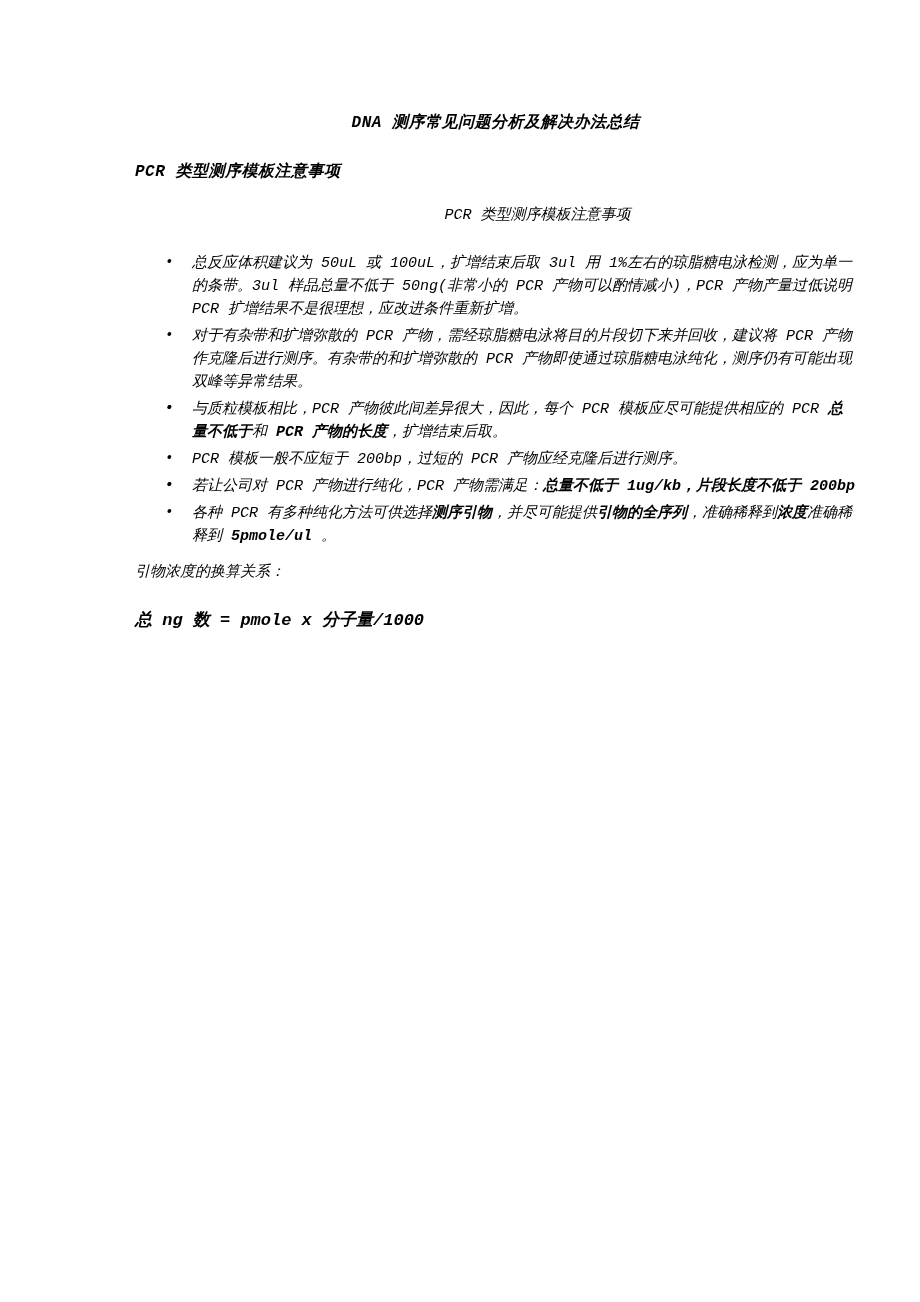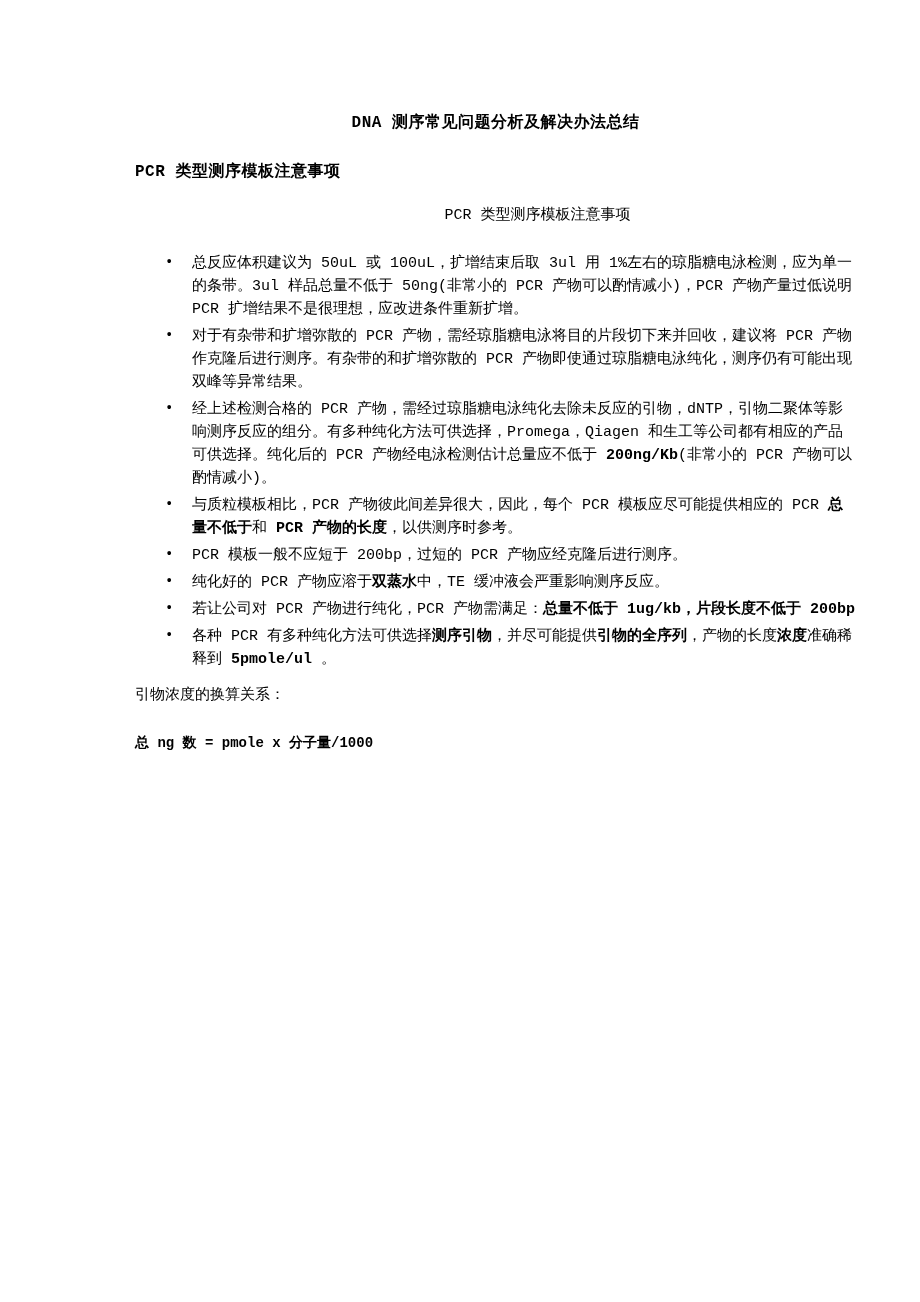--- a/index.html
+++ b/index.html
@@ -13,20 +13,21 @@
     height: 1302px;
     background: #ffffff;
     color: #000000;
     font-family: "Liberation Mono", "DejaVu Sans Mono", monospace;
     overflow: hidden;
   }
   .content {
     padding: 112px 64px 0 135px;
     font-size: 15px;
     line-height: 23px;
+    font-style: italic;
   }
   .doc-title {
     margin: 0;
     text-align: center;
     font-weight: bold;
     font-size: 16px;
     letter-spacing: 0.5px;
   }
   .section-heading {
     margin: 26px 0 0 0;
@@ -53,45 +54,45 @@
     position: absolute;
     left: 30px;
     top: -1px;
     font-size: 14px;
   }
   b { font-weight: bold; }
   .conversion-label { margin: 13px 0 0 0; }
   .conversion-formula {
     margin: 25px 0 0 0;
     font-weight: bold;
-    font-size: 14px;
+    font-size: 17px;
   }
   .closing-note { margin: 70px 0 0 0; }
 </style>
 </head>
 <body>
 
 <div class="page">
   <div class="content">
 
     <p class="doc-title">DNA 测序常见问题分析及解决办法总结</p>
 
     <p class="section-heading">PCR 类型测序模板注意事项</p>
 
     <p class="section-subheading">PCR 类型测序模板注意事项</p>
 
     <ul class="bullet-list" id="bullet-list">
         <li><span class="marker">•</span><span><span>总反应体积建议为 50uL 或 100uL，扩增结束后取 3ul 用 1%左右的琼脂糖电泳检测，应为单一的条带。3ul 样品总量不低于 50ng(非常小的 PCR 产物可以酌情减小)，PCR 产物产量过低说明 PCR 扩增结果不是很理想，应改进条件重新扩增。</span></span></li>
         <li><span class="marker">•</span><span><span>对于有杂带和扩增弥散的 PCR 产物，需经琼脂糖电泳将目的片段切下来并回收，建议将 PCR 产物作克隆后进行测序。有杂带的和扩增弥散的 PCR 产物即使通过琼脂糖电泳纯化，测序仍有可能出现双峰等异常结果。</span></span></li>
-        <li><span class="marker">•</span><span><span>经上述检测合格的 PCR 产物，需经过琼脂糖电泳纯化去除未反应的引物，dNTP，引物二聚体等影响测序反应的组分。有多种纯化方法可供选择，Promega，Qiagen 和生工等公司都有相应的产品可供选择。纯化后的 PCR 产物经电泳检测估计总量应不低于 </span><b>200ng/Kb</b><span>(非常小的 PCR 产物可以酌情减小)。</span></span></li>
-        <li><span class="marker">•</span><span><span>与质粒模板相比，PCR 产物彼此间差异很大，因此，每个 PCR 模板应尽可能提供相应的 PCR </span><b>总量不低于</b><span>和 </span><b>PCR 产物的长度</b><span>，以供测序时参考。</span></span></li>
+        <li><span class="marker">•</span></li>
+        <li><span class="marker">•</span><span><span>与质粒模板相比，PCR 产物彼此间差异很大，因此，每个 PCR 模板应尽可能提供相应的 PCR </span><b>总量不低于</b><span>和 </span><b>PCR 产物的长度</b><span>，扩增结束后取。</span></span></li>
         <li><span class="marker">•</span><span><span>PCR 模板一般不应短于 200bp，过短的 PCR 产物应经克隆后进行测序。</span></span></li>
-        <li><span class="marker">•</span><span><span>纯化好的 PCR 产物应溶于</span><b>双蒸水</b><span>中，TE 缓冲液会严重影响测序反应。</span></span></li>
+        <li><span class="marker">•</span></li>
         <li><span class="marker">•</span><span><span>若让公司对 PCR 产物进行纯化，PCR 产物需满足：</span><b>总量不低于 1ug/kb，片段长度不低于 200bp</b></span></li>
-        <li><span class="marker">•</span><span><span>各种 PCR 有多种纯化方法可供选择</span><b>测序引物</b><span>，并尽可能提供</span><b>引物的全序列</b><span>，产物的长度</span><b>浓度</b><span>准确稀释到 </span><b>5pmole/ul</b><span> 。</span></span></li>
+        <li><span class="marker">•</span><span><span>各种 PCR 有多种纯化方法可供选择</span><b>测序引物</b><span>，并尽可能提供</span><b>引物的全序列</b><span>，准确稀释到</span><b>浓度</b><span>准确稀释到 </span><b>5pmole/ul</b><span> 。</span></span></li>
       </ul>
 
     <p class="conversion-label">引物浓度的换算关系：</p>
 
     <p class="conversion-formula">总 ng 数 = pmole x 分子量/1000</p>
 
 
   </div>
 </div>
 

